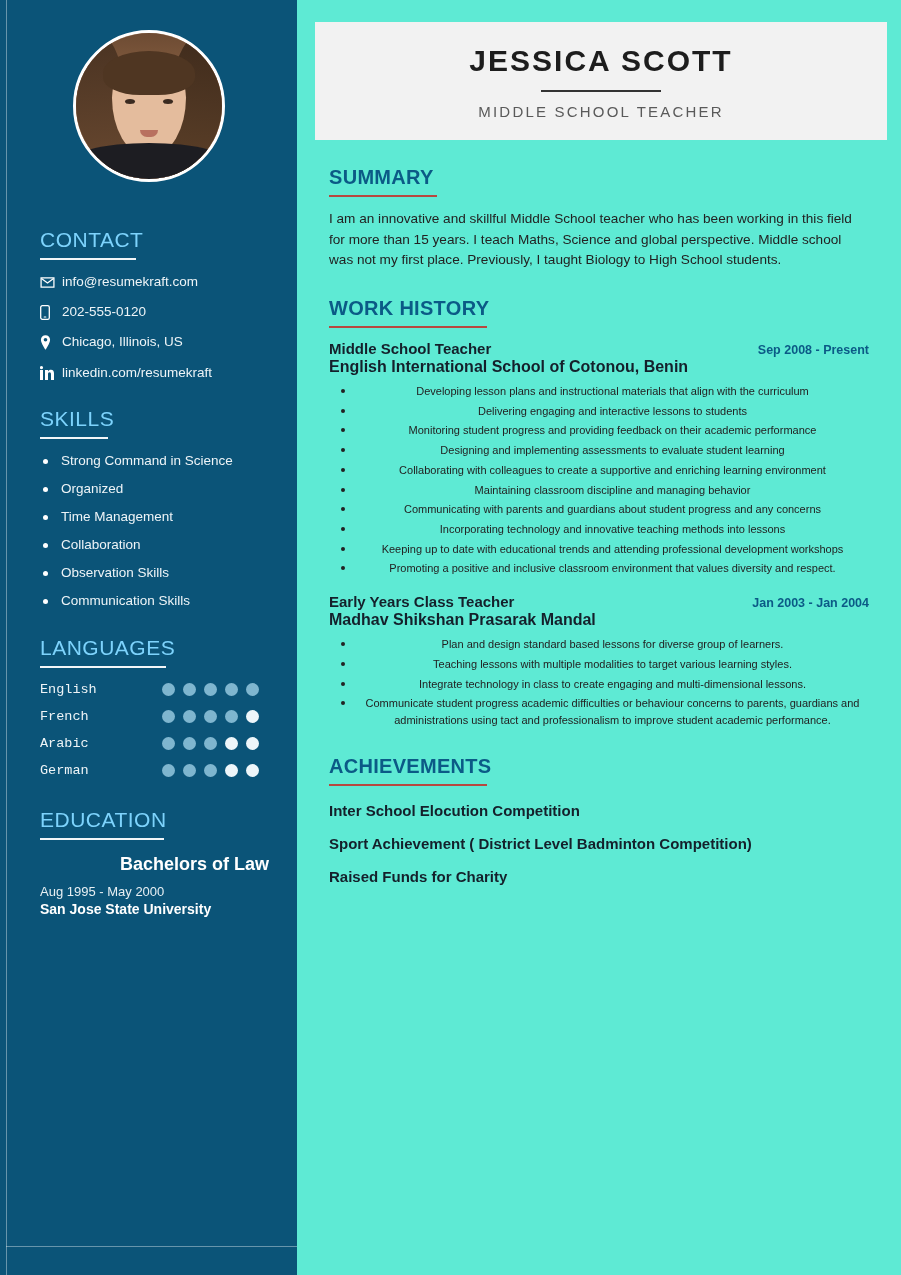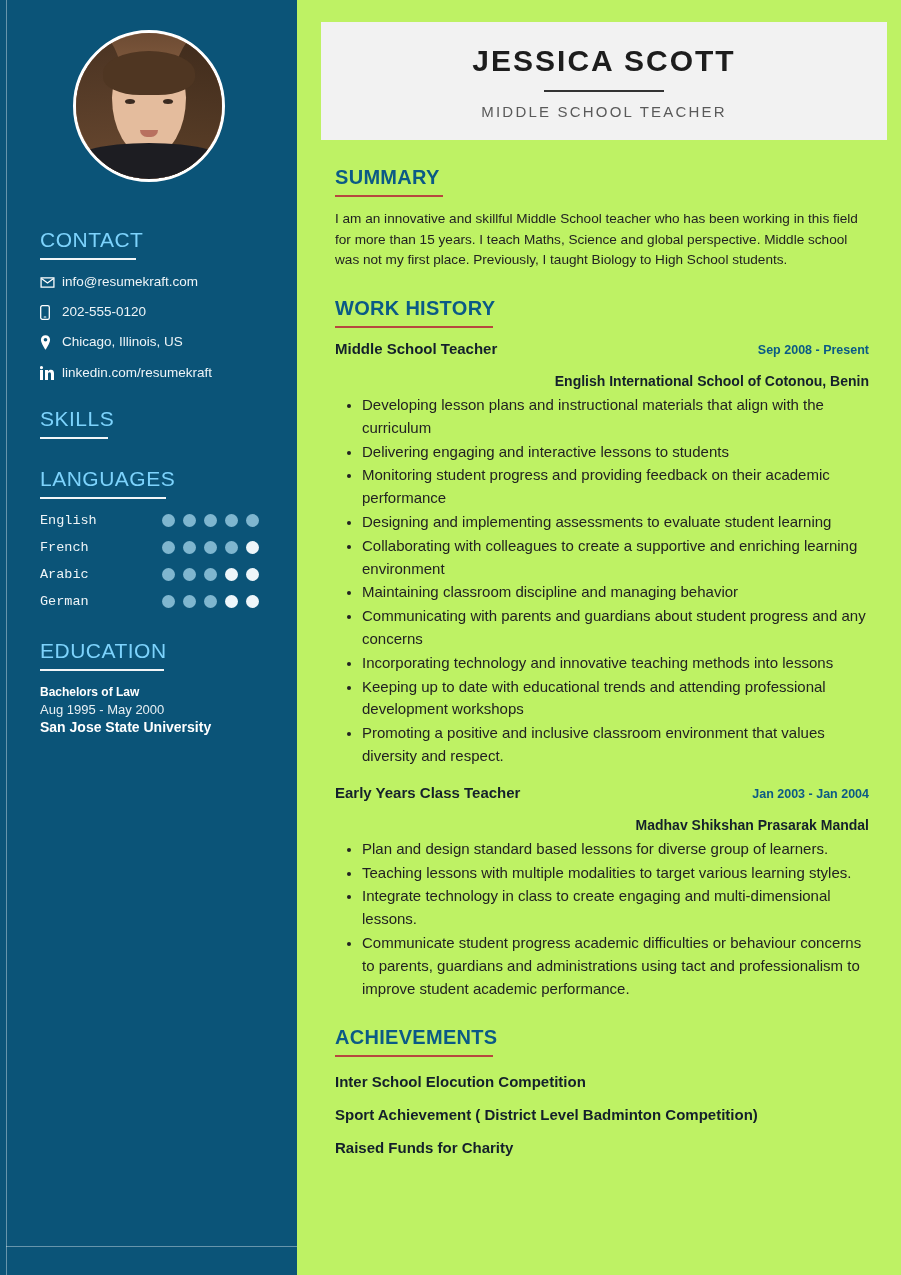--- a/index.html
+++ b/index.html
@@ -164,30 +164,30 @@
     color: #eef4f7;
     width: 122px;
     flex: 0 0 122px;
   }
   .dots { display: flex; gap: 8px; }
   .dot { width: 13px; height: 13px; border-radius: 50%; background: #7fb6cf; }
   .dot.off { background: #eef6fa; }
 
   .edu-block { margin-top: 30px; }
   .edu-degree {
-    font-size: 12px; font-weight: bold; color: #ffffff; margin-bottom: 3px;
+    font-size: 18px; font-weight: bold; color: #ffffff; margin-bottom: 9px; text-align: right;
   }
   .edu-dates { font-size: 13px; color: #e7eff3; margin-bottom: 2px; }
   .edu-school { font-size: 14px; font-weight: bold; color: #ffffff; }
 
   
   .main {
     flex: 1;
-    background: #bef264;
-    padding: 0 0 0 6px;
+    background: #5eead4;
+    padding: 0 0 0 0;
   }
   .name-band {
     background: #f2f2f2;
     margin: 22px 14px 0 18px;
     padding: 22px 10px 20px 10px;
     text-align: center;
   }
   .name {
     font-size: 30px;
     letter-spacing: 2px;
@@ -220,27 +220,28 @@
   .summary-text {
     font-size: 13.6px;
     color: #222;
     line-height: 1.52;
   }
 
   .job { margin-top: 6px; }
   .job-head { display: flex; justify-content: space-between; align-items: baseline; }
   .job-title { font-size: 15px; font-weight: bold; color: #14202b; }
   .job-dates { font-size: 12.5px; font-weight: bold; color: #0b5a86; white-space: nowrap; }
-  .job-org { font-size: 14px; font-weight: bold; color: #14202b; margin-top: 16px; text-align: right; }
+  .job-org { font-size: 16px; font-weight: bold; color: #14202b; margin-top: 1px; }
   .job-points { margin: 5px 0 0 0; padding-left: 27px; }
   .job-points li {
-    font-size: 15px;
+    font-size: 11px;
     color: #222;
     line-height: 1.52;
     margin-bottom: 1px;
+    text-align: center;
   }
   .job-points li::marker { font-size: 13px; }
   .job + .job { margin-top: 16px; }
 
   .ach-item {
     font-size: 15px;
     font-weight: bold;
     color: #14202b;
     margin-top: 16px;
   }
@@ -307,20 +308,28 @@
               </svg>
           </span>
           <span>linkedin.com/resumekraft</span>
         </li>
       </ul>
     </section>
 
     <section class="side-section skills-block">
       <h2 class="side-title">SKILLS</h2>
       <div class="side-underline" style="width:68px"></div>
+      <ul class="skills-list">
+        <li>Strong Command in Science</li>
+        <li>Organized</li>
+        <li>Time Management</li>
+        <li>Collaboration</li>
+        <li>Observation Skills</li>
+        <li>Communication Skills</li>
+      </ul>
     </section>
 
     <section class="side-section lang-block">
       <h2 class="side-title">LANGUAGES</h2>
       <div class="side-underline" style="width:126px"></div>
 
       <div class="lang-row">
         <span class="lang-name">English</span>
         <span class="dots">
           <i class="dot"></i>

